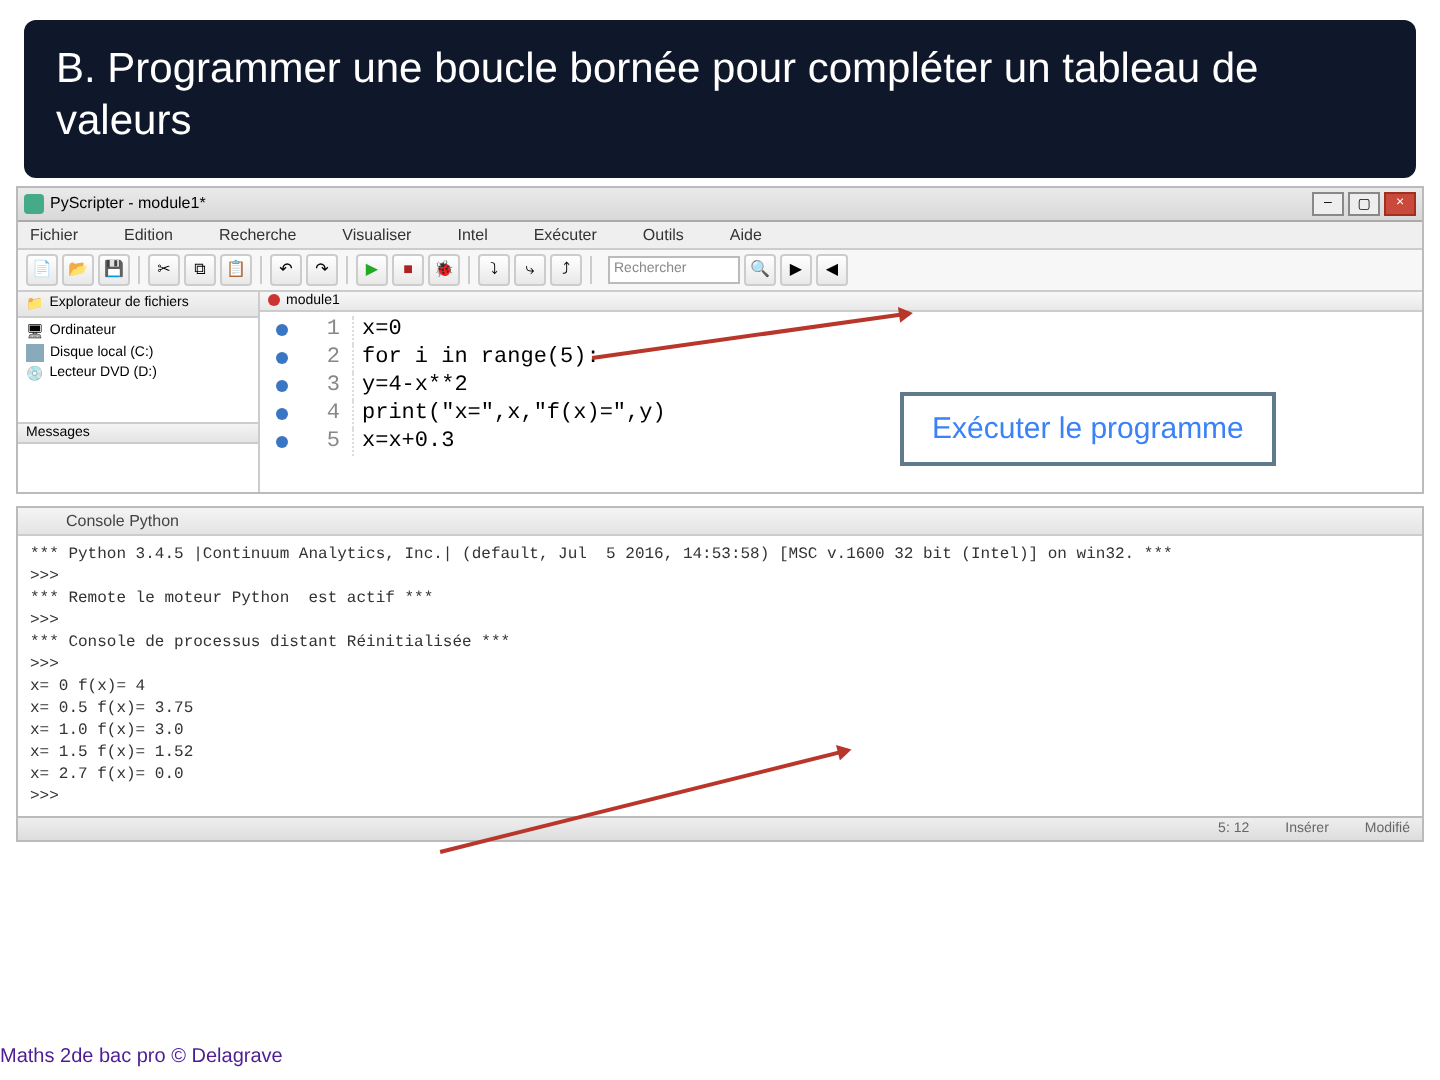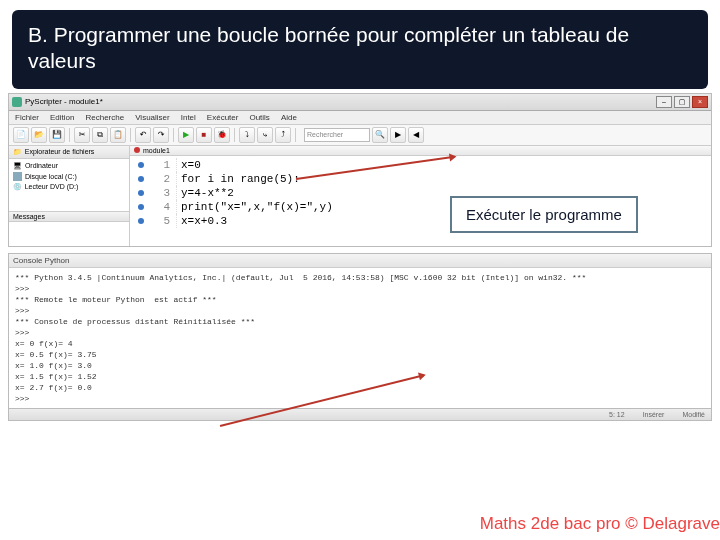--- a/index.html
+++ b/index.html
@@ -5,21 +5,21 @@
 html,body{margin:0;padding:0;width:720px;height:540px;background:#fff;font-family:Arial,sans-serif;overflow:hidden}
 .slide{position:relative;width:720px;height:540px}
 .header{background:#0f172a;border-radius:6px;margin:10px 12px 4px 12px;padding:12px 16px 14px 16px}
 .header-text{color:#fff;font-size:21px;line-height:1.25}
 .ide{border:1px solid #bbb;margin:4px 8px 0 8px;background:#f5f5f5;position:relative}
 .titlebar{background:linear-gradient(#eaeaea,#d8d8d8);display:flex;align-items:center;height:16px;font-size:8px;padding:0 3px;border-bottom:1px solid #aaa}
 .tb-icon{width:10px;height:10px;background:#4a8;border-radius:2px;margin-right:3px}
 .tb-btns{margin-left:auto;display:flex;gap:2px}
 .tb-btn{width:14px;height:10px;font-size:7px;display:flex;align-items:center;justify-content:center;border:1px solid #888;background:#eee}
 .tb-close{background:#c94a3b;color:#fff;border-color:#a03020}
-.menubar{background:#efefef;display:flex;gap:11px;padding:2px 6px;font-size:8px;color:#333;border-bottom:1px solid #ccc}
+.menubar{background:#efefef;display:flex;gap:23px;padding:2px 6px;font-size:8px;color:#333;border-bottom:1px solid #ccc}
 .menubar span{cursor:default}
 .toolbar{background:#f7f7f7;display:flex;gap:2px;padding:2px 4px;border-bottom:1px solid #ccc;align-items:center;flex-wrap:wrap}
 .tbtn{width:14px;height:14px;border:1px solid #ccc;background:linear-gradient(#fff,#e8e8e8);border-radius:2px;display:flex;align-items:center;justify-content:center;font-size:8px}
 .tsep{width:1px;height:14px;background:#ccc;margin:0 2px}
 .search{margin-left:4px;width:60px;height:12px;border:1px solid #bbb;background:#fff;font-size:7px;padding:0 2px;color:#888;display:flex;align-items:center}
 .main{display:flex;height:100px;background:#fff}
 .side{width:120px;border-right:1px solid #ccc;display:flex;flex-direction:column}
 .side-tab{background:linear-gradient(#f4f4f4,#e4e4e4);font-size:7px;padding:2px 4px;border-bottom:1px solid #ccc;display:flex;align-items:center;gap:3px}
 .side-body{flex:1;background:#fff;font-size:7px;padding:3px 4px;display:flex;flex-direction:column;gap:2px}
 .side-item{display:flex;align-items:center;gap:3px}
@@ -27,27 +27,27 @@
 .msg-hdr{background:linear-gradient(#f4f4f4,#e4e4e4);font-size:7px;padding:1px 4px;border-top:1px solid #ccc}
 .editor{flex:1;display:flex;flex-direction:column}
 .ed-tab{background:linear-gradient(#f8f8f8,#e8e8e8);font-size:7px;padding:1px 4px;border-bottom:1px solid #ccc;display:flex;align-items:center;gap:3px}
 .dot-r{width:6px;height:6px;border-radius:50%;background:#c33}
 .code{font-family:"Courier New",monospace;font-size:11px;padding:2px 0;line-height:14px;background:#fff}
 .cl{display:flex}
 .gut{width:22px;text-align:right;color:#888;padding-right:6px;border-right:1px dotted #ddd;margin-right:4px}
 .bl{width:6px;height:6px;background:#3a76c4;border-radius:50%;margin:4px 4px 0 8px}
 .msg-body{height:24px;background:#fff;border-top:1px solid #ccc}
 .console-wrap{margin:6px 8px 0 8px;border:1px solid #bbb;background:#fff}
-.con-tab{background:linear-gradient(#f4f4f4,#e4e4e4);font-size:8px;padding:2px 4px;border-bottom:1px solid #ccc;color:#444}
+.con-tab{background:linear-gradient(#f4f4f4,#e4e4e4);font-size:8px;padding:2px 24px;border-bottom:1px solid #ccc;color:#444}
 .console{font-family:"Courier New",monospace;font-size:8px;line-height:11px;padding:4px 6px;color:#333;white-space:pre}
 .stat{background:linear-gradient(#eee,#ddd);font-size:7px;padding:2px 6px;display:flex;justify-content:flex-end;gap:18px;border-top:1px solid #bbb;color:#666}
-.callout{position:absolute;background:#fff;border:2px solid #5f7a8a;padding:8px 14px;font-size:15px;text-align:right;color:#0f172a}
+.callout{position:absolute;background:#fff;border:2px solid #5f7a8a;padding:8px 14px;font-size:15px;text-align:right;color:#3b82f6}
 .arrow{position:absolute;background:#b8362a;transform-origin:left center}
 .arrow::after{content:"";position:absolute;right:-6px;top:-3px;border:4px solid transparent;border-left:7px solid #b8362a}
-.footer{position:absolute;bottom:16px;left:0;right:0;text-align:right;font-size:17px;color:#ef4444}
+.footer{position:absolute;bottom:16px;left:0;right:0;text-align:left;font-size:10px;color:#4c1d95}
 </style>
 </head>
 <body>
 
 <div class="slide">
   <div class="header">
     <div class="header-text">B. Programmer une boucle bornée pour compléter un tableau de valeurs</div>
   </div>
 
   <div class="ide">

